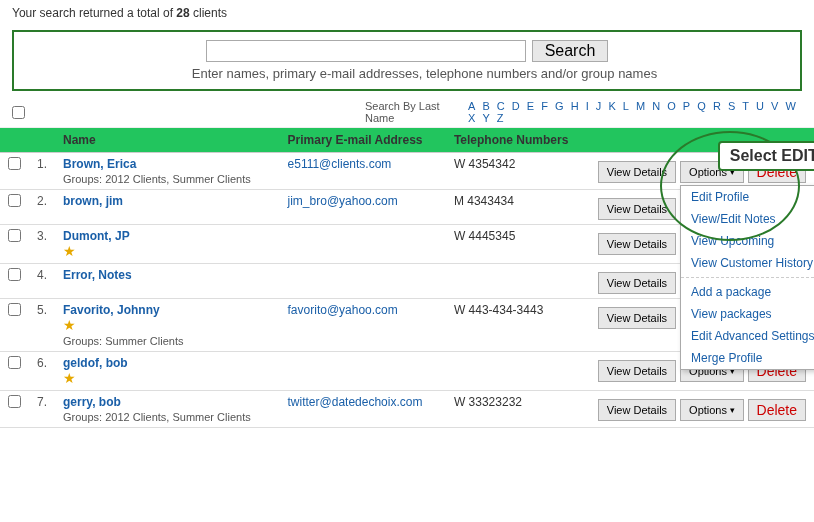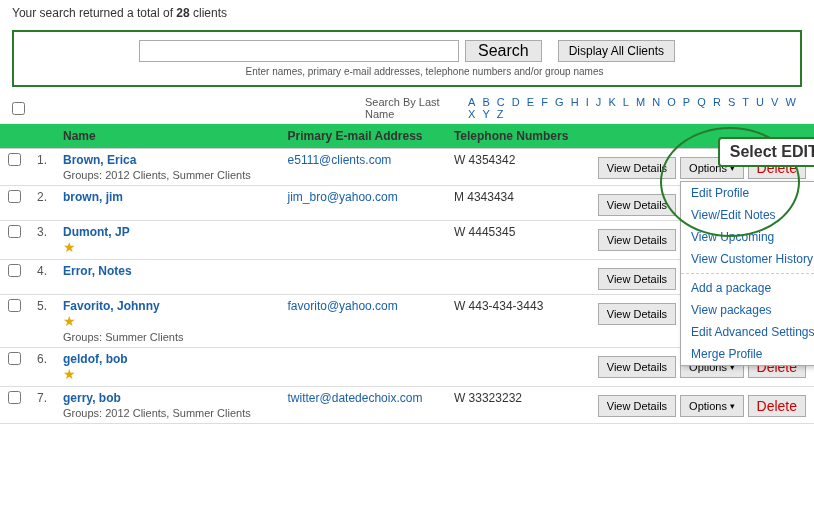--- a/index.html
+++ b/index.html
@@ -12,21 +12,21 @@
       font-size: 12px;
     }
     .search-button {
       height: 22px;
       padding: 0 12px;
       background: #e8e8e8;
       border: 1px solid #aaa;
       cursor: pointer;
       font-size: 16px;
     }
-    .search-hint { font-size: 10px; color: #555; margin-left: 35px; }
+    .search-hint { font-size: 13px; color: #555; margin-left: 35px; }
     .display-all-btn {
       margin-left: 10px;
       height: 22px;
       padding: 0 10px;
       background: #e8e8e8;
       border: 1px solid #aaa;
       cursor: pointer;
       font-size: 12px;
     }
 
@@ -160,21 +160,20 @@
 <div style="display:flex; justify-content:flex-start; align-items:center; padding:6px 12px;">
   <span>
     <span>Your search returned a total of </span><strong>28</strong><span> clients</span>
   </span>
 </div>
 
 <div style="border:2px solid #2a7a2a; margin:4px 12px; padding:8px; display:flex; flex-direction:column; align-items:center; gap:4px;">
   <div style="display:flex; align-items:center; gap:6px;">
     <input type="text" class="search-input" placeholder="" style="">
     <button class="search-button">Search</button>
-    <button class="display-all-btn">Display All Clients</button>
   </div>
   <div class="search-hint">Enter names, primary e-mail addresses, telephone numbers and/or group names</div>
 </div>
 
 <div style="display:flex; justify-content:flex-end; align-items:center; padding:5px 12px 3px 12px; font-size:11px; border-bottom:1px solid #eee;">
   <input type="checkbox" style="margin-right: 340px;">
   <span style="margin-right:5px; color:#555;">Search By Last Name</span>
   <span id="alpha-letters"><a href="#" style="padding: 0px 2px; color: rgb(26, 95, 168); text-decoration: none;">A</a> <a href="#" style="padding: 0px 2px; color: rgb(26, 95, 168); text-decoration: none;">B</a> <a href="#" style="padding: 0px 2px; color: rgb(26, 95, 168); text-decoration: none;">C</a> <a href="#" style="padding: 0px 2px; color: rgb(26, 95, 168); text-decoration: none;">D</a> <a href="#" style="padding: 0px 2px; color: rgb(26, 95, 168); text-decoration: none;">E</a> <a href="#" style="padding: 0px 2px; color: rgb(26, 95, 168); text-decoration: none;">F</a> <a href="#" style="padding: 0px 2px; color: rgb(26, 95, 168); text-decoration: none;">G</a> <a href="#" style="padding: 0px 2px; color: rgb(26, 95, 168); text-decoration: none;">H</a> <a href="#" style="padding: 0px 2px; color: rgb(26, 95, 168); text-decoration: none;">I</a> <a href="#" style="padding: 0px 2px; color: rgb(26, 95, 168); text-decoration: none;">J</a> <a href="#" style="padding: 0px 2px; color: rgb(26, 95, 168); text-decoration: none;">K</a> <a href="#" style="padding: 0px 2px; color: rgb(26, 95, 168); text-decoration: none;">L</a> <a href="#" style="padding: 0px 2px; color: rgb(26, 95, 168); text-decoration: none;">M</a> <a href="#" style="padding: 0px 2px; color: rgb(26, 95, 168); text-decoration: none;">N</a> <a href="#" style="padding: 0px 2px; color: rgb(26, 95, 168); text-decoration: none;">O</a> <a href="#" style="padding: 0px 2px; color: rgb(26, 95, 168); text-decoration: none;">P</a> <a href="#" style="padding: 0px 2px; color: rgb(26, 95, 168); text-decoration: none;">Q</a> <a href="#" style="padding: 0px 2px; color: rgb(26, 95, 168); text-decoration: none;">R</a> <a href="#" style="padding: 0px 2px; color: rgb(26, 95, 168); text-decoration: none;">S</a> <a href="#" style="padding: 0px 2px; color: rgb(26, 95, 168); text-decoration: none;">T</a> <a href="#" style="padding: 0px 2px; color: rgb(26, 95, 168); text-decoration: none;">U</a> <a href="#" style="padding: 0px 2px; color: rgb(26, 95, 168); text-decoration: none;">V</a> <a href="#" style="padding: 0px 2px; color: rgb(26, 95, 168); text-decoration: none;">W</a> <a href="#" style="padding: 0px 2px; color: rgb(26, 95, 168); text-decoration: none;">X</a> <a href="#" style="padding: 0px 2px; color: rgb(26, 95, 168); text-decoration: none;">Y</a> <a href="#" style="padding: 0px 2px; color: rgb(26, 95, 168); text-decoration: none;">Z</a> </span>
 </div>
 

